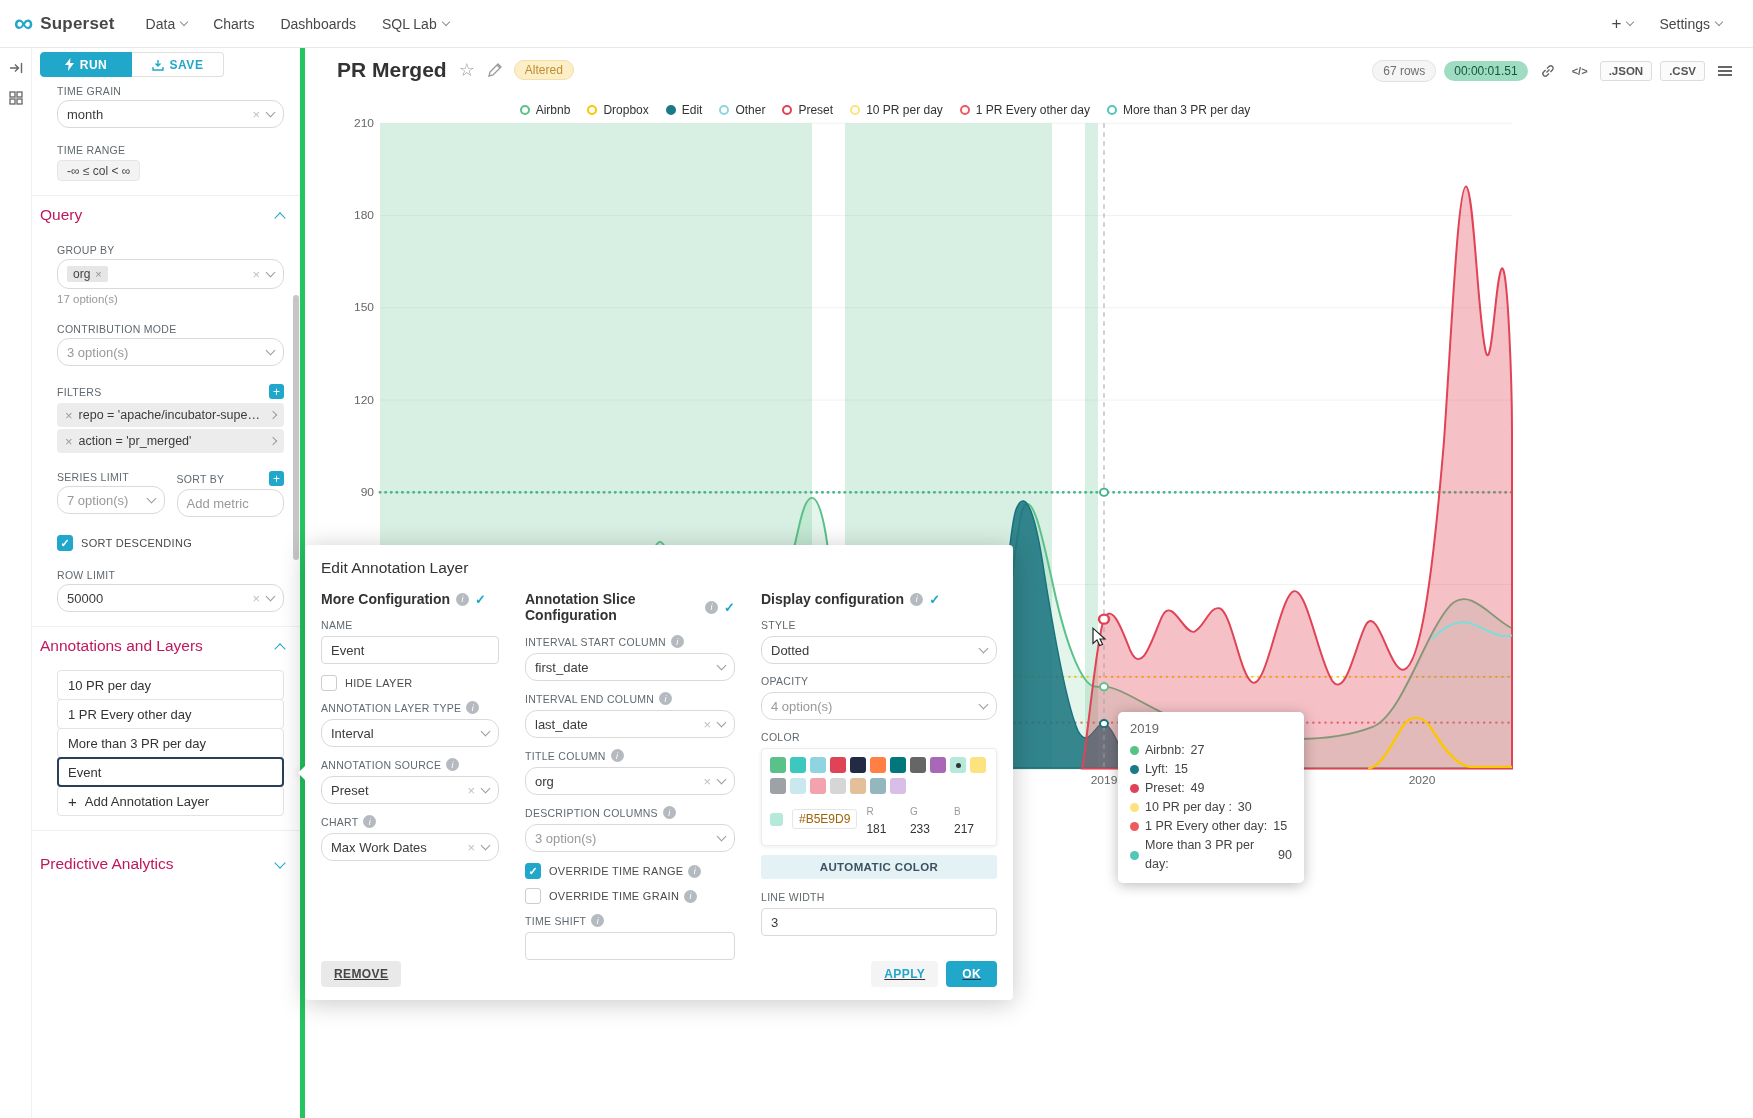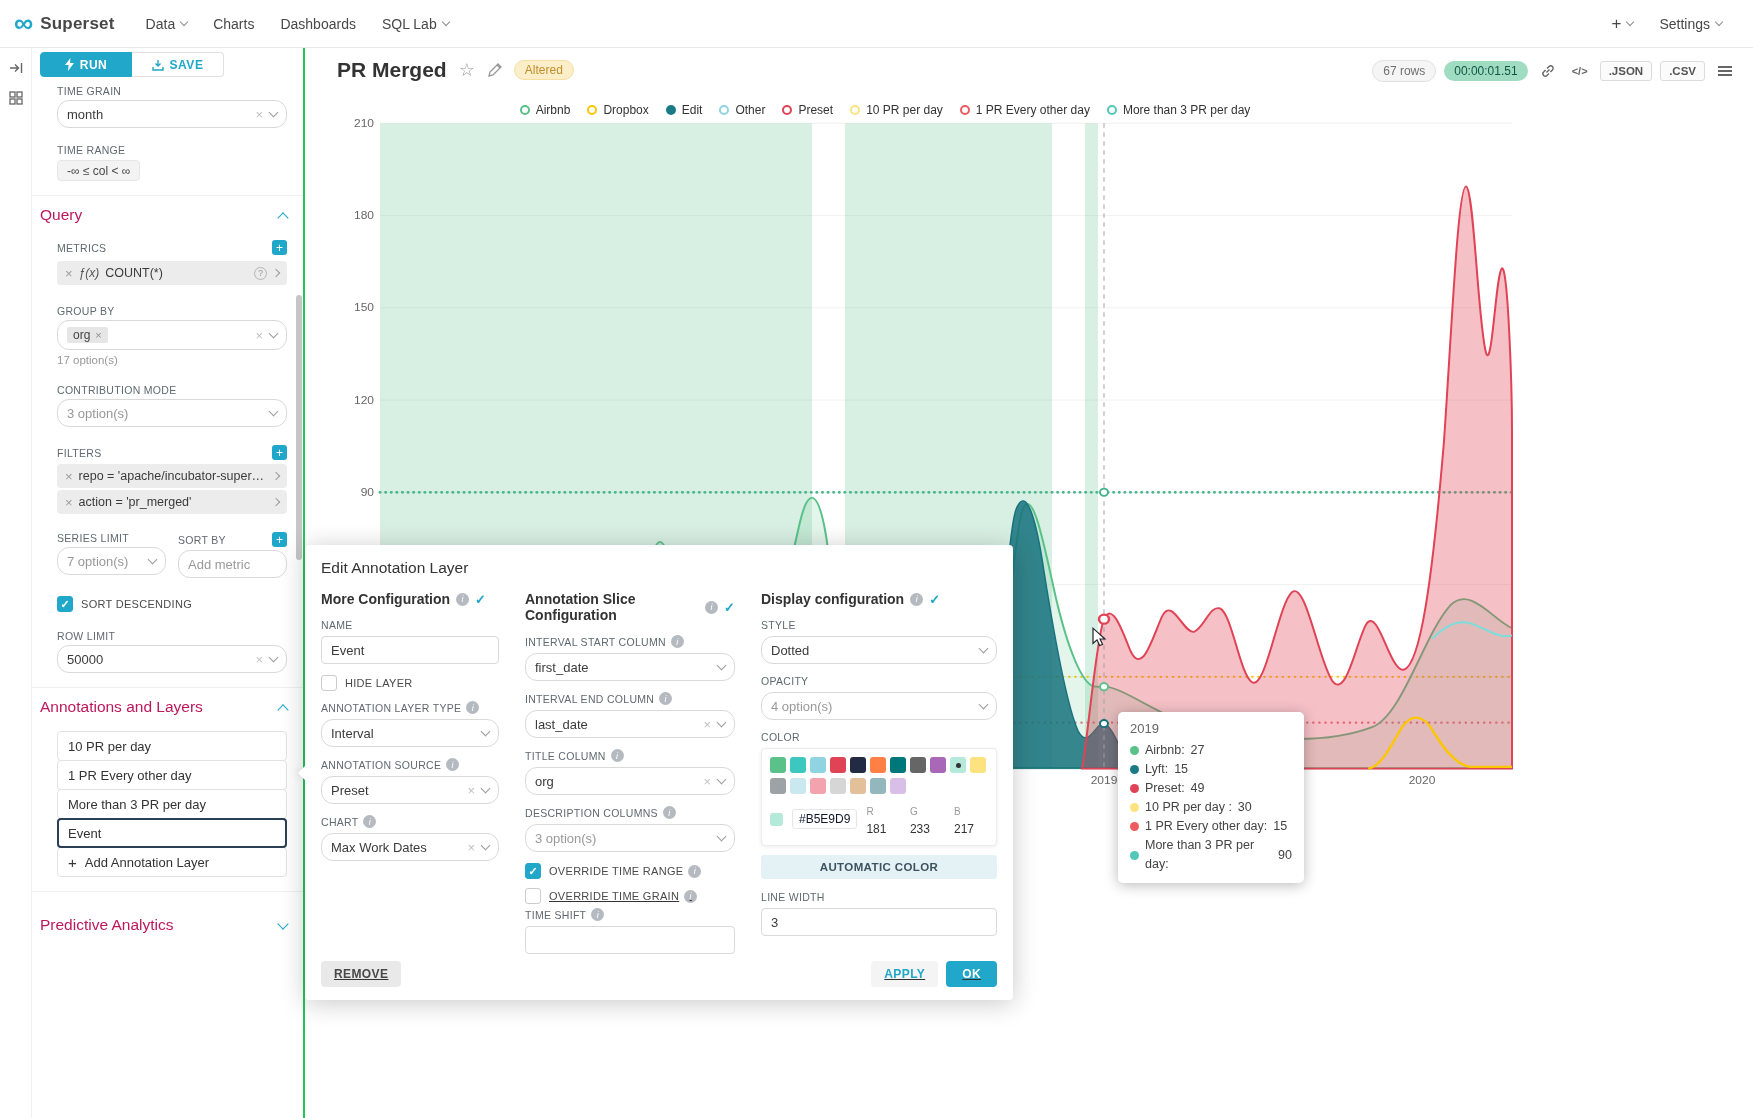--- a/index.html
+++ b/index.html
@@ -18,21 +18,21 @@
   .nav-item { font-size:14px; color:#484848; margin:0 13px; display:inline-flex; align-items:center; cursor:pointer; white-space:nowrap; }
   .nav-right { margin-left:auto; display:flex; align-items:center; padding-right:18px; }
   .chev { display:inline-block; width:6px; height:6px; border-right:1.4px solid #8E8E8E;
     border-bottom:1.4px solid #8E8E8E; transform:rotate(45deg); margin-left:6px; margin-top:-3px; }
   .plus-big { font-size:17px; color:#484848; }
   
   .iconstrip { position:absolute; left:0; top:48px; bottom:0; width:32px; background:#fff;
     border-right:1px solid #F1F1F1; z-index:40; display:flex; flex-direction:column; align-items:center; padding-top:12px; gap:14px; }
   
   .sidebar { position:absolute; left:32px; top:48px; width:273px; bottom:0; background:#fff;
-    border-right:2px solid #22c55e; z-index:40; }
+    border-right:5px solid #22c55e; z-index:40; }
   .sidebar-inner { padding:4px 16px 0 8px; }
   .ctl { margin-left:17px; }
   .btn-group { display:flex; }
   .btn-run { width:92px; height:25px; background:#20A7C9; color:#fff; border:1px solid #20A7C9;
     border-radius:4px 0 0 4px; font-size:12px; font-weight:bold; letter-spacing:.5px;
     display:flex; align-items:center; justify-content:center; gap:6px; cursor:pointer; }
   .btn-save { width:92px; height:25px; background:#fff; color:#20A7C9; border:1px solid #E0E0E0; border-left:none;
     border-radius:0 4px 4px 0; font-size:12px; font-weight:bold; letter-spacing:.5px;
     display:flex; align-items:center; justify-content:center; gap:6px; cursor:pointer; }
   .label { font-size:10.5px; color:#60696F; letter-spacing:.3px; display:flex; align-items:center; gap:5px; }
@@ -129,21 +129,21 @@
   .field { margin-bottom:11px; }
   .field .label { margin-bottom:5px; }
   .input { width:100%; height:28px; border:1px solid #D9D9D9; border-radius:4px; padding:0 9px;
     font-size:13px; color:#3B3B3B; font-family:"Liberation Sans",sans-serif; }
   .picker { border:1px solid #ECECEC; border-radius:4px; padding:8px; background:#fff; box-shadow:0 1px 4px rgba(0,0,0,.07); }
   .sw-row { display:flex; gap:4px; margin-bottom:5px; }
   .sw { width:16px; height:16px; border-radius:3px; cursor:pointer; display:flex; align-items:center; justify-content:center; }
   .sw .dot { width:5px; height:5px; border-radius:50%; background:#333; }
   .hex-row { display:flex; align-items:center; gap:9px; margin-top:7px; }
   .hex-chip { width:13px; height:13px; border-radius:3px; flex:none; }
-  .hex-val { font-size:12px; color:#0f172a; border:1px solid #E6E6E6; border-radius:3px; padding:2px 6px; }
+  .hex-val { font-size:12px; color:#a16207; border:1px solid #E6E6E6; border-radius:3px; padding:2px 6px; }
   .rgb-l { font-size:10px; color:#9A9A9A; }
   .rgb-v { font-size:12px; color:#333; margin-right:3px; }
   .auto-btn { width:100%; height:24px; background:#E4F1F5; color:#3D5261; border:none; border-radius:3px;
     font-size:11.5px; font-weight:600; letter-spacing:.4px; margin-top:9px; cursor:pointer;
     font-family:"Liberation Sans",sans-serif; }
   .modal-footer { position:absolute; left:16px; right:16px; bottom:13px; display:flex; align-items:center;text-decoration:underline; }
   .btn-remove { background:#E9E9E9; color:#484848; border:none; border-radius:4px; height:26px; padding:0 13px;
     font-size:12px; font-weight:600; letter-spacing:.4px; cursor:pointer; font-family:"Liberation Sans",sans-serif; }
   .btn-apply { background:#F4F4F4; color:#20A7C9; border:none; border-radius:4px; height:26px; padding:0 13px;
     font-size:12px; font-weight:600; letter-spacing:.4px; margin-left:auto; cursor:pointer; font-family:"Liberation Sans",sans-serif; }
@@ -232,34 +232,20 @@
       <div class="label">TIME RANGE</div>
       <span class="tag-pill" style="margin-top:4px;">-∞ ≤ col &lt; ∞</span>
     </div>
 
     <div class="sec-hr"></div>
     <div class="sec-head">
       <span class="sec-title">Query</span>
       <i class="chev-u-teal"></i>
     </div>
 
-    <div class="ctl" style="margin-top:16px;">
-      <div class="row-head">
-        <span class="label">METRICS</span>
-        <span class="spacer"></span>
-          <span class="plus-btn"></span>
-      </div>
-      <div class="pill" style="margin-top:6px;">
-        <span class="x"></span>
-        <span class="fx">ƒ(x)</span>
-        <span class="txt">COUNT(*)</span>
-        <span class="q">?</span>
-        <i class="chev-r"></i>
-      </div>
-    </div>
 
     <div class="ctl" style="margin-top:20px;">
       <div class="label">GROUP BY</div>
       <div class="select" style="margin-top:3px;height:30px;">
         <span class="mini-tag">
             <span>org</span>
             <span class="x"></span>
           </span>
         <span class="spacer"></span>
           <span class="clear-x"></span>
@@ -629,21 +615,21 @@
             <i class="chev-d"></i>
         </div>
       </div>
       <div class="field chk-row" style="margin-bottom:9px;">
         <span class="checkbox checked"></span>
         <span class="chk-label">
             <span>OVERRIDE TIME RANGE</span>
             <span class="info"></span>
           </span>
       </div>
-      <div class="field chk-row" style="margin-bottom:4px;text-decoration:underline;">
+      <div class="field chk-row" style="margin-bottom:10px;">
         <span class="checkbox"></span>
         <span class="chk-label">
             <span>OVERRIDE TIME GRAIN</span>
             <span class="info"></span>
           </span>
       </div>
       <div class="field">
         <div class="label">
             <span>TIME SHIFT</span>
             <span class="info"></span>

